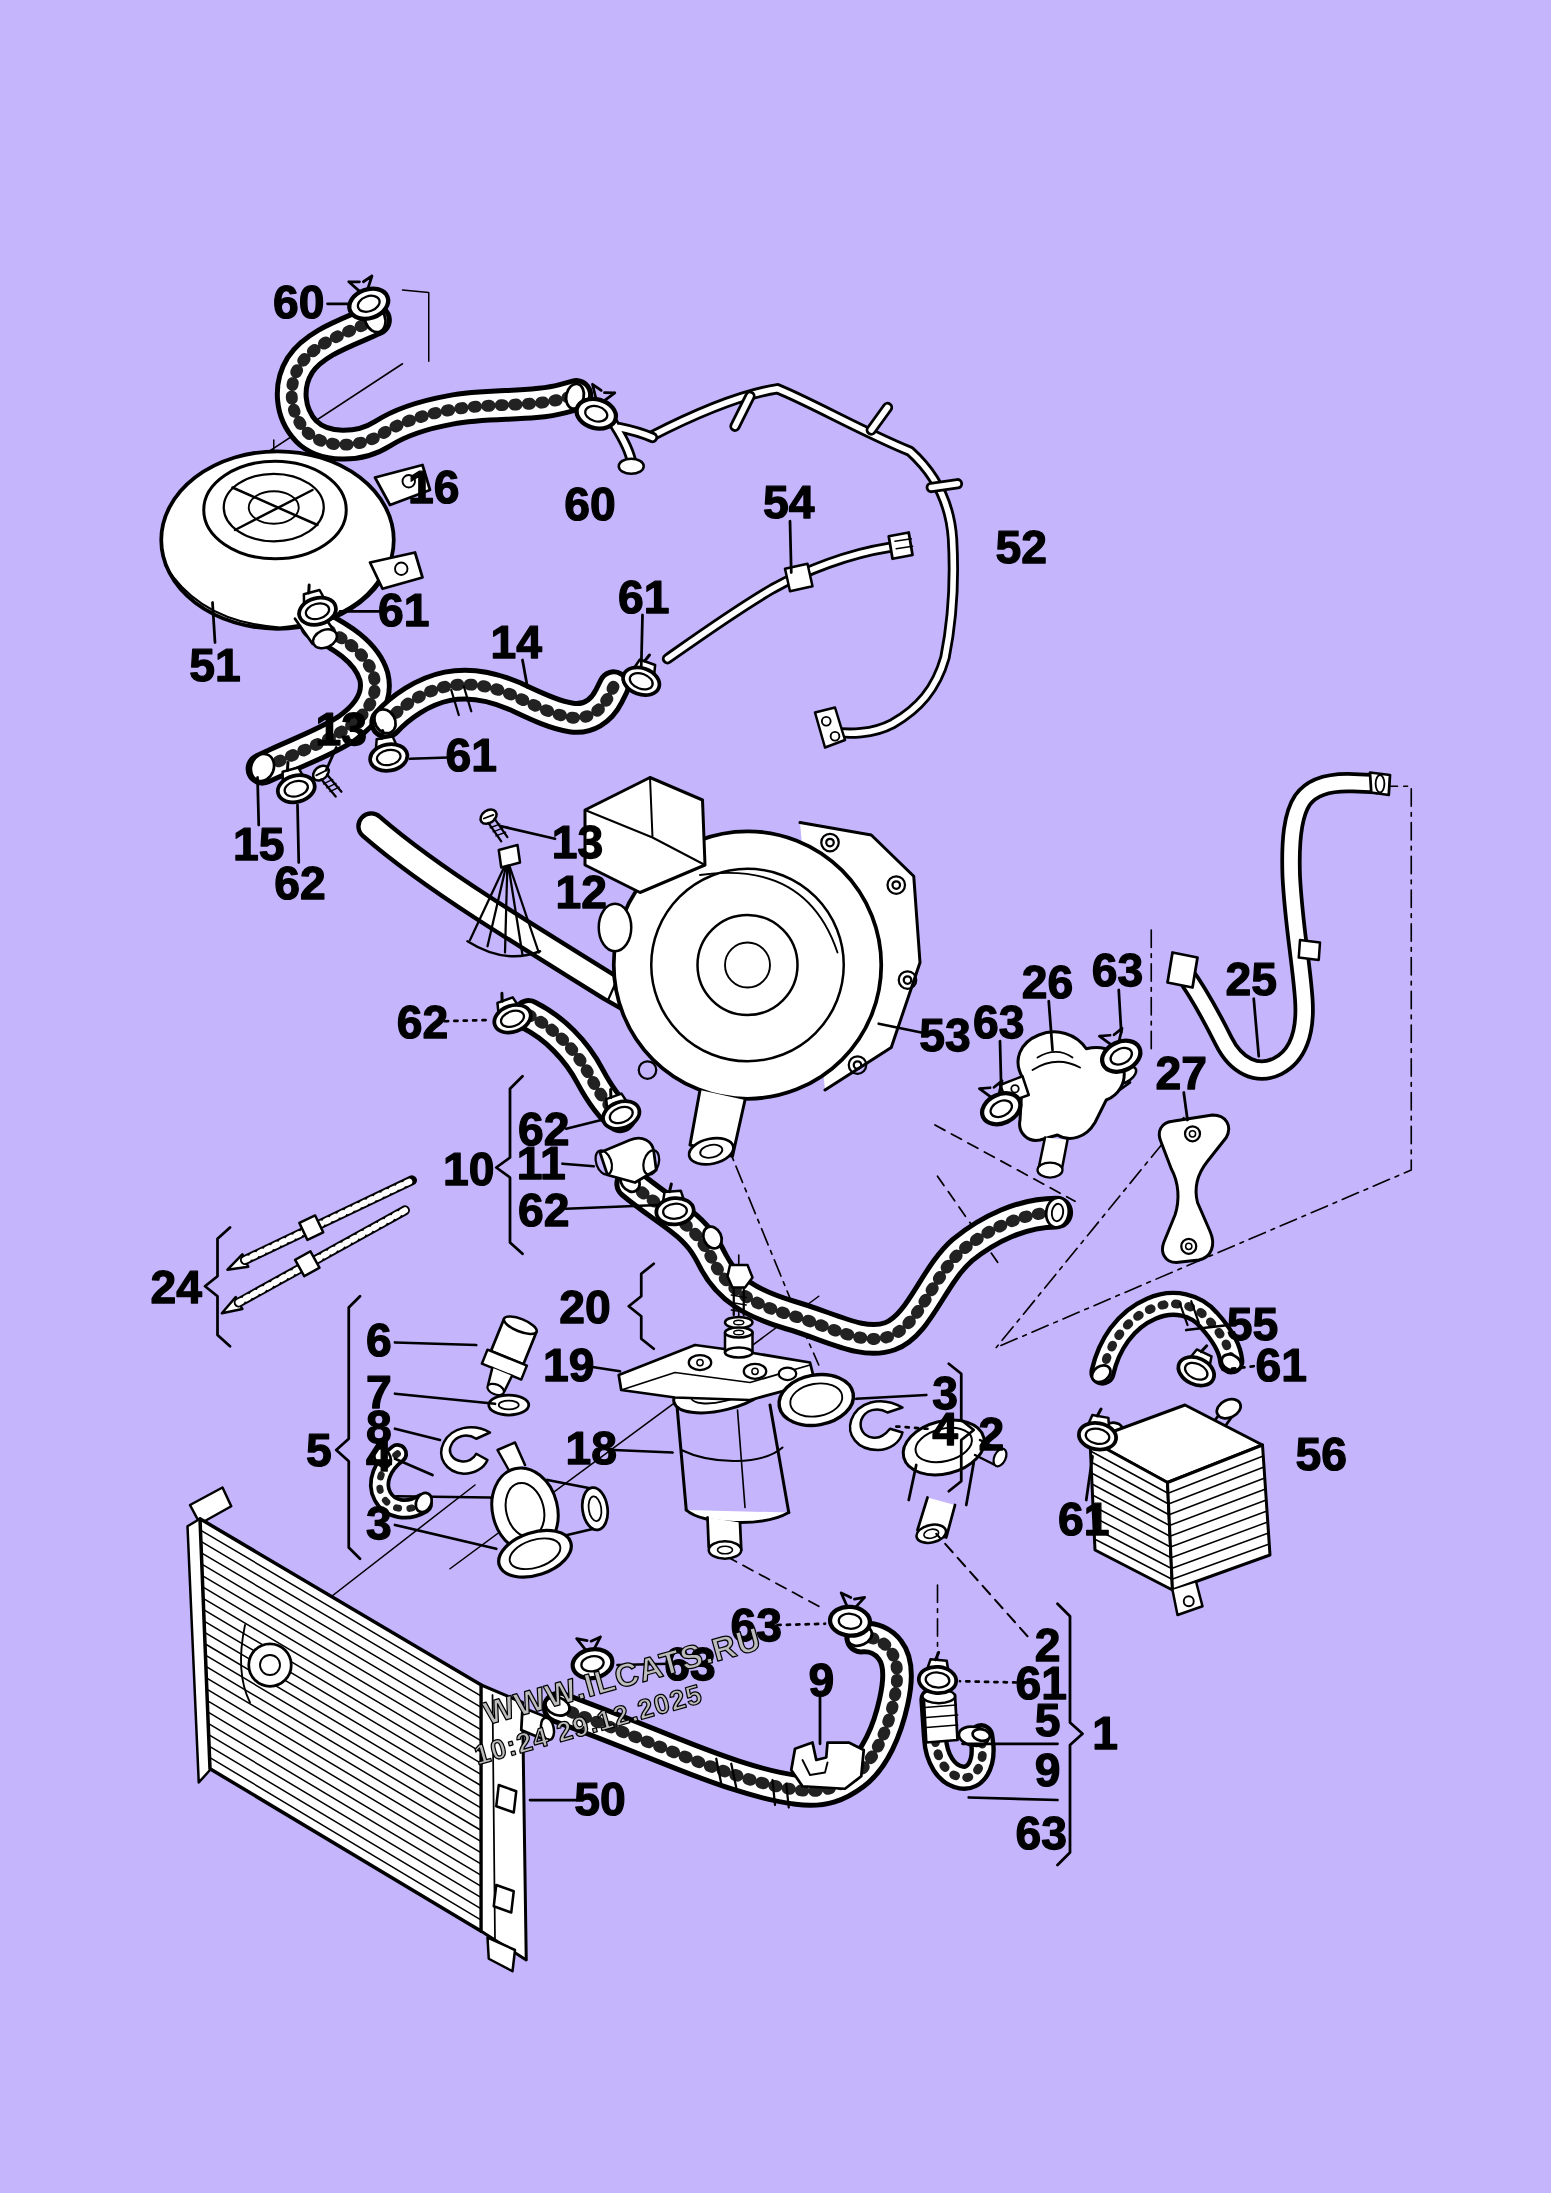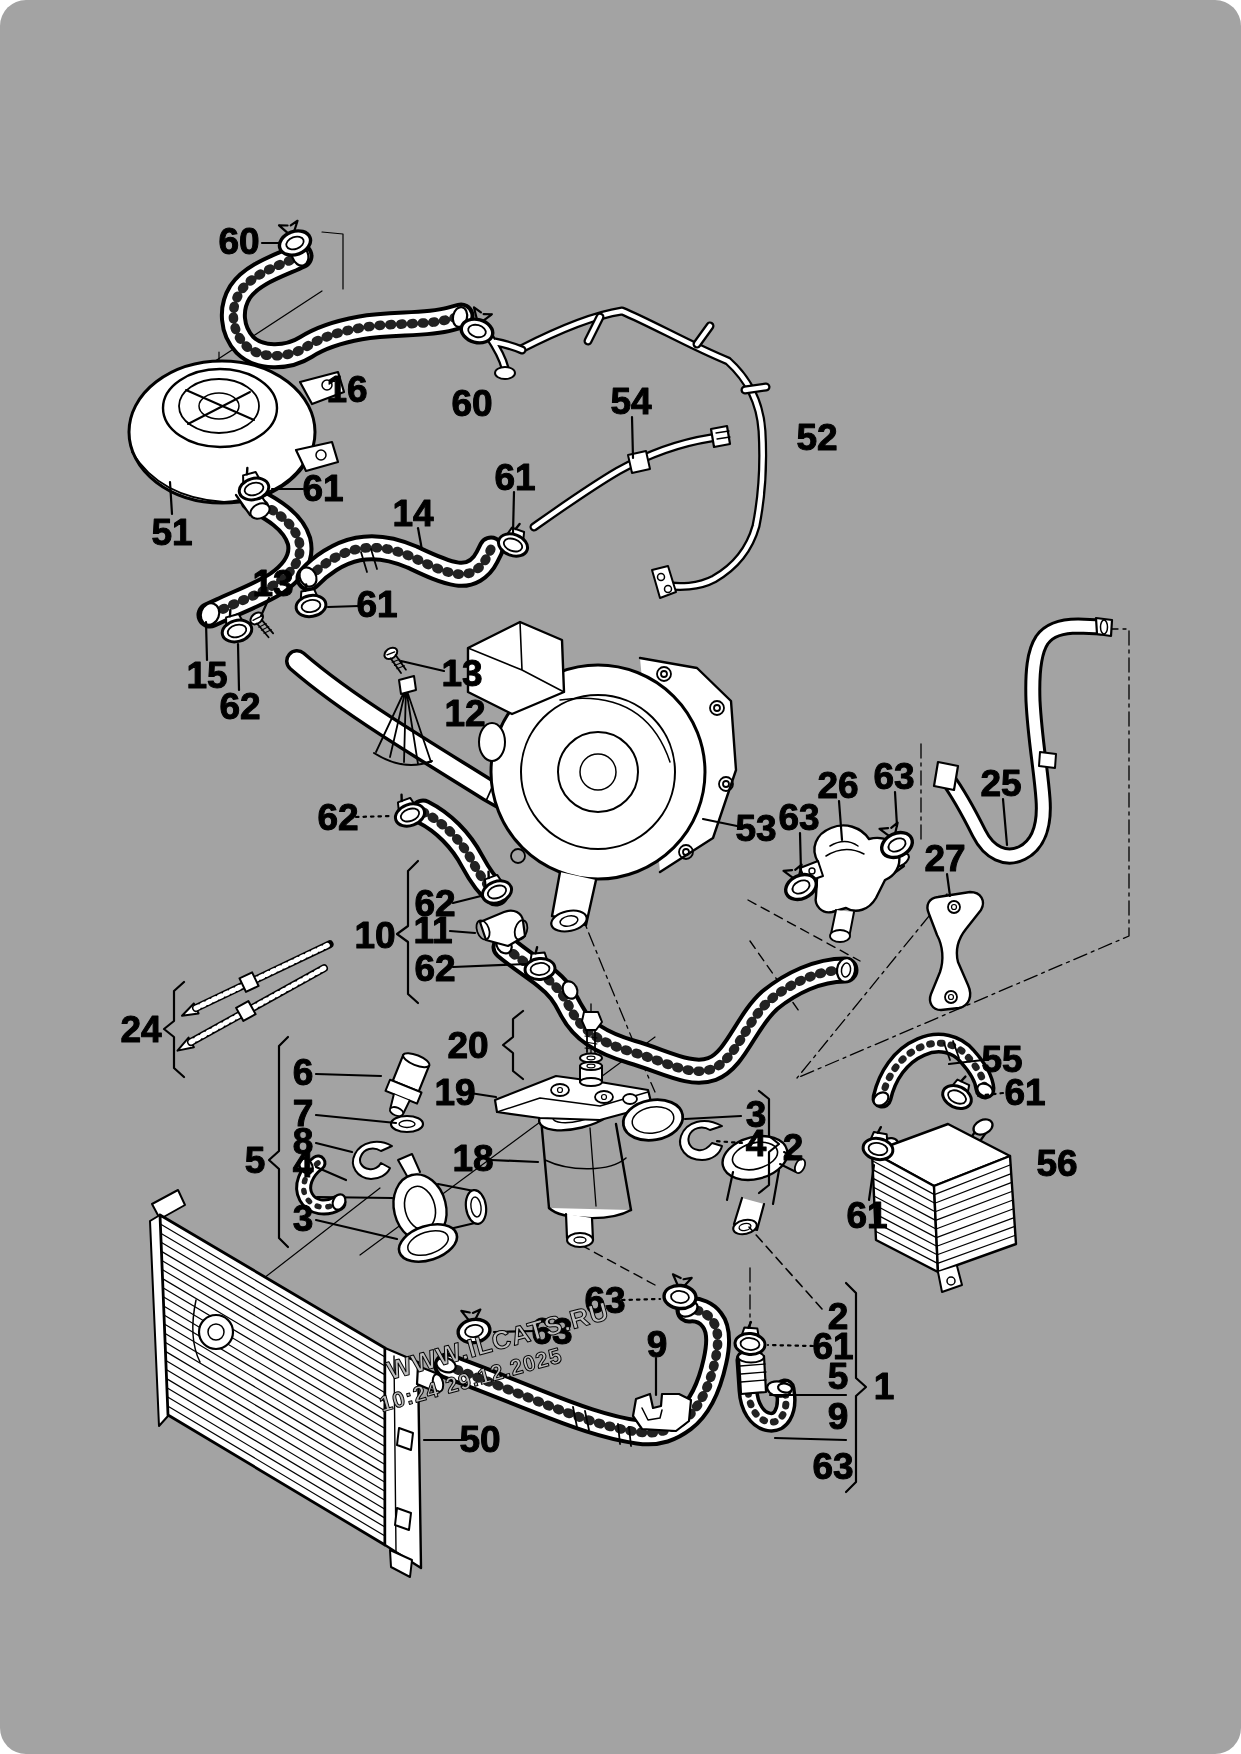--- a/index.html
+++ b/index.html
@@ -1,17 +1,17 @@
 <!DOCTYPE html>
 <html><head>
 <meta charset="utf-8">
 <style>
   html,body{margin:0;padding:0;background:#fff;}
-  .canvas{position:relative;width:1241px;height:1754px;background:#a3a3a3;overflow:hidden;
-          font-family:"Liberation Sans","DejaVu Sans",sans-serif;border-radius:26px;}
+  .canvas{position:relative;width:1241px;height:1754px;background:#c4b5fd;overflow:hidden;
+          font-family:"Liberation Sans","DejaVu Sans",sans-serif;}
   svg{position:absolute;left:0;top:0;}
   #art{stroke:#000;fill:none;}
   .thin{stroke-width:1.2;}
   .lead{stroke-width:2.2;}
   .dash{stroke-dasharray:9 6;stroke-width:1.4;}
   .dashdot{stroke-dasharray:14 5 3 5;stroke-width:1.3;}
   .plabel{font-family:"Liberation Sans","DejaVu Sans",sans-serif;font-weight:bold;font-size:37px;
           fill:#000;text-anchor:middle;}
   .wm{font-family:"Liberation Sans","DejaVu Sans",sans-serif;font-weight:bold;letter-spacing:1px;}
 </style>

